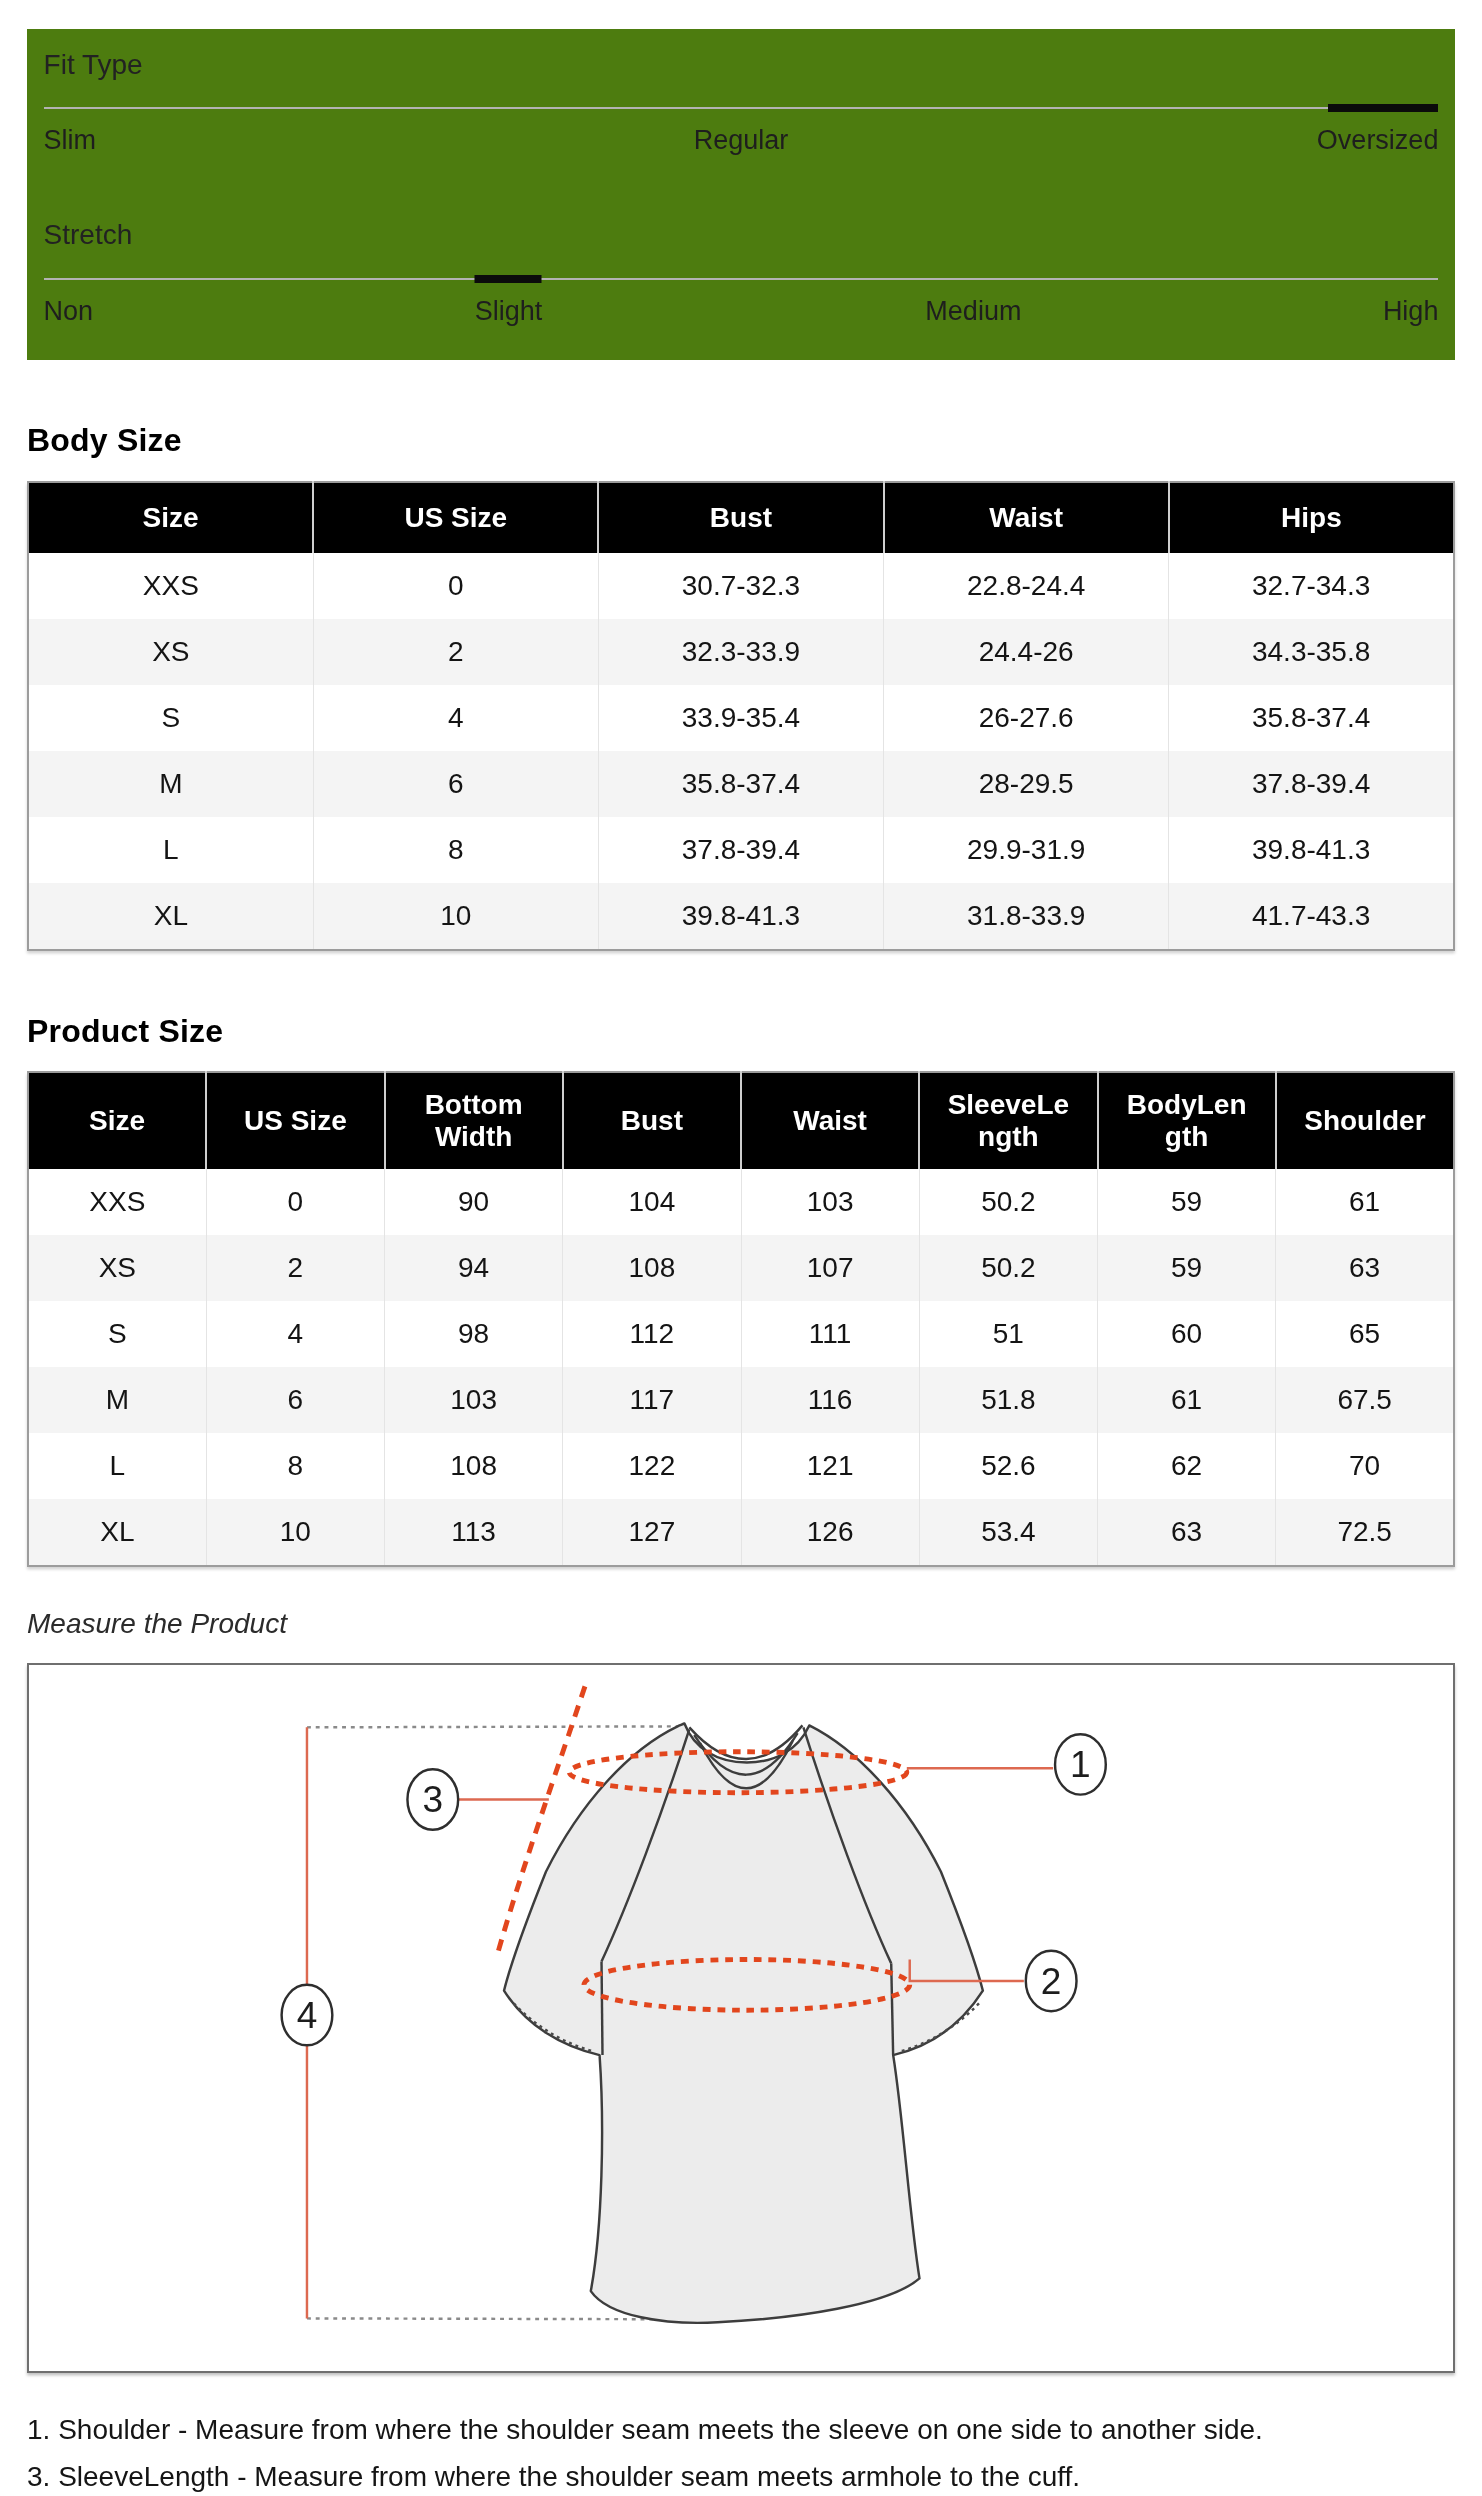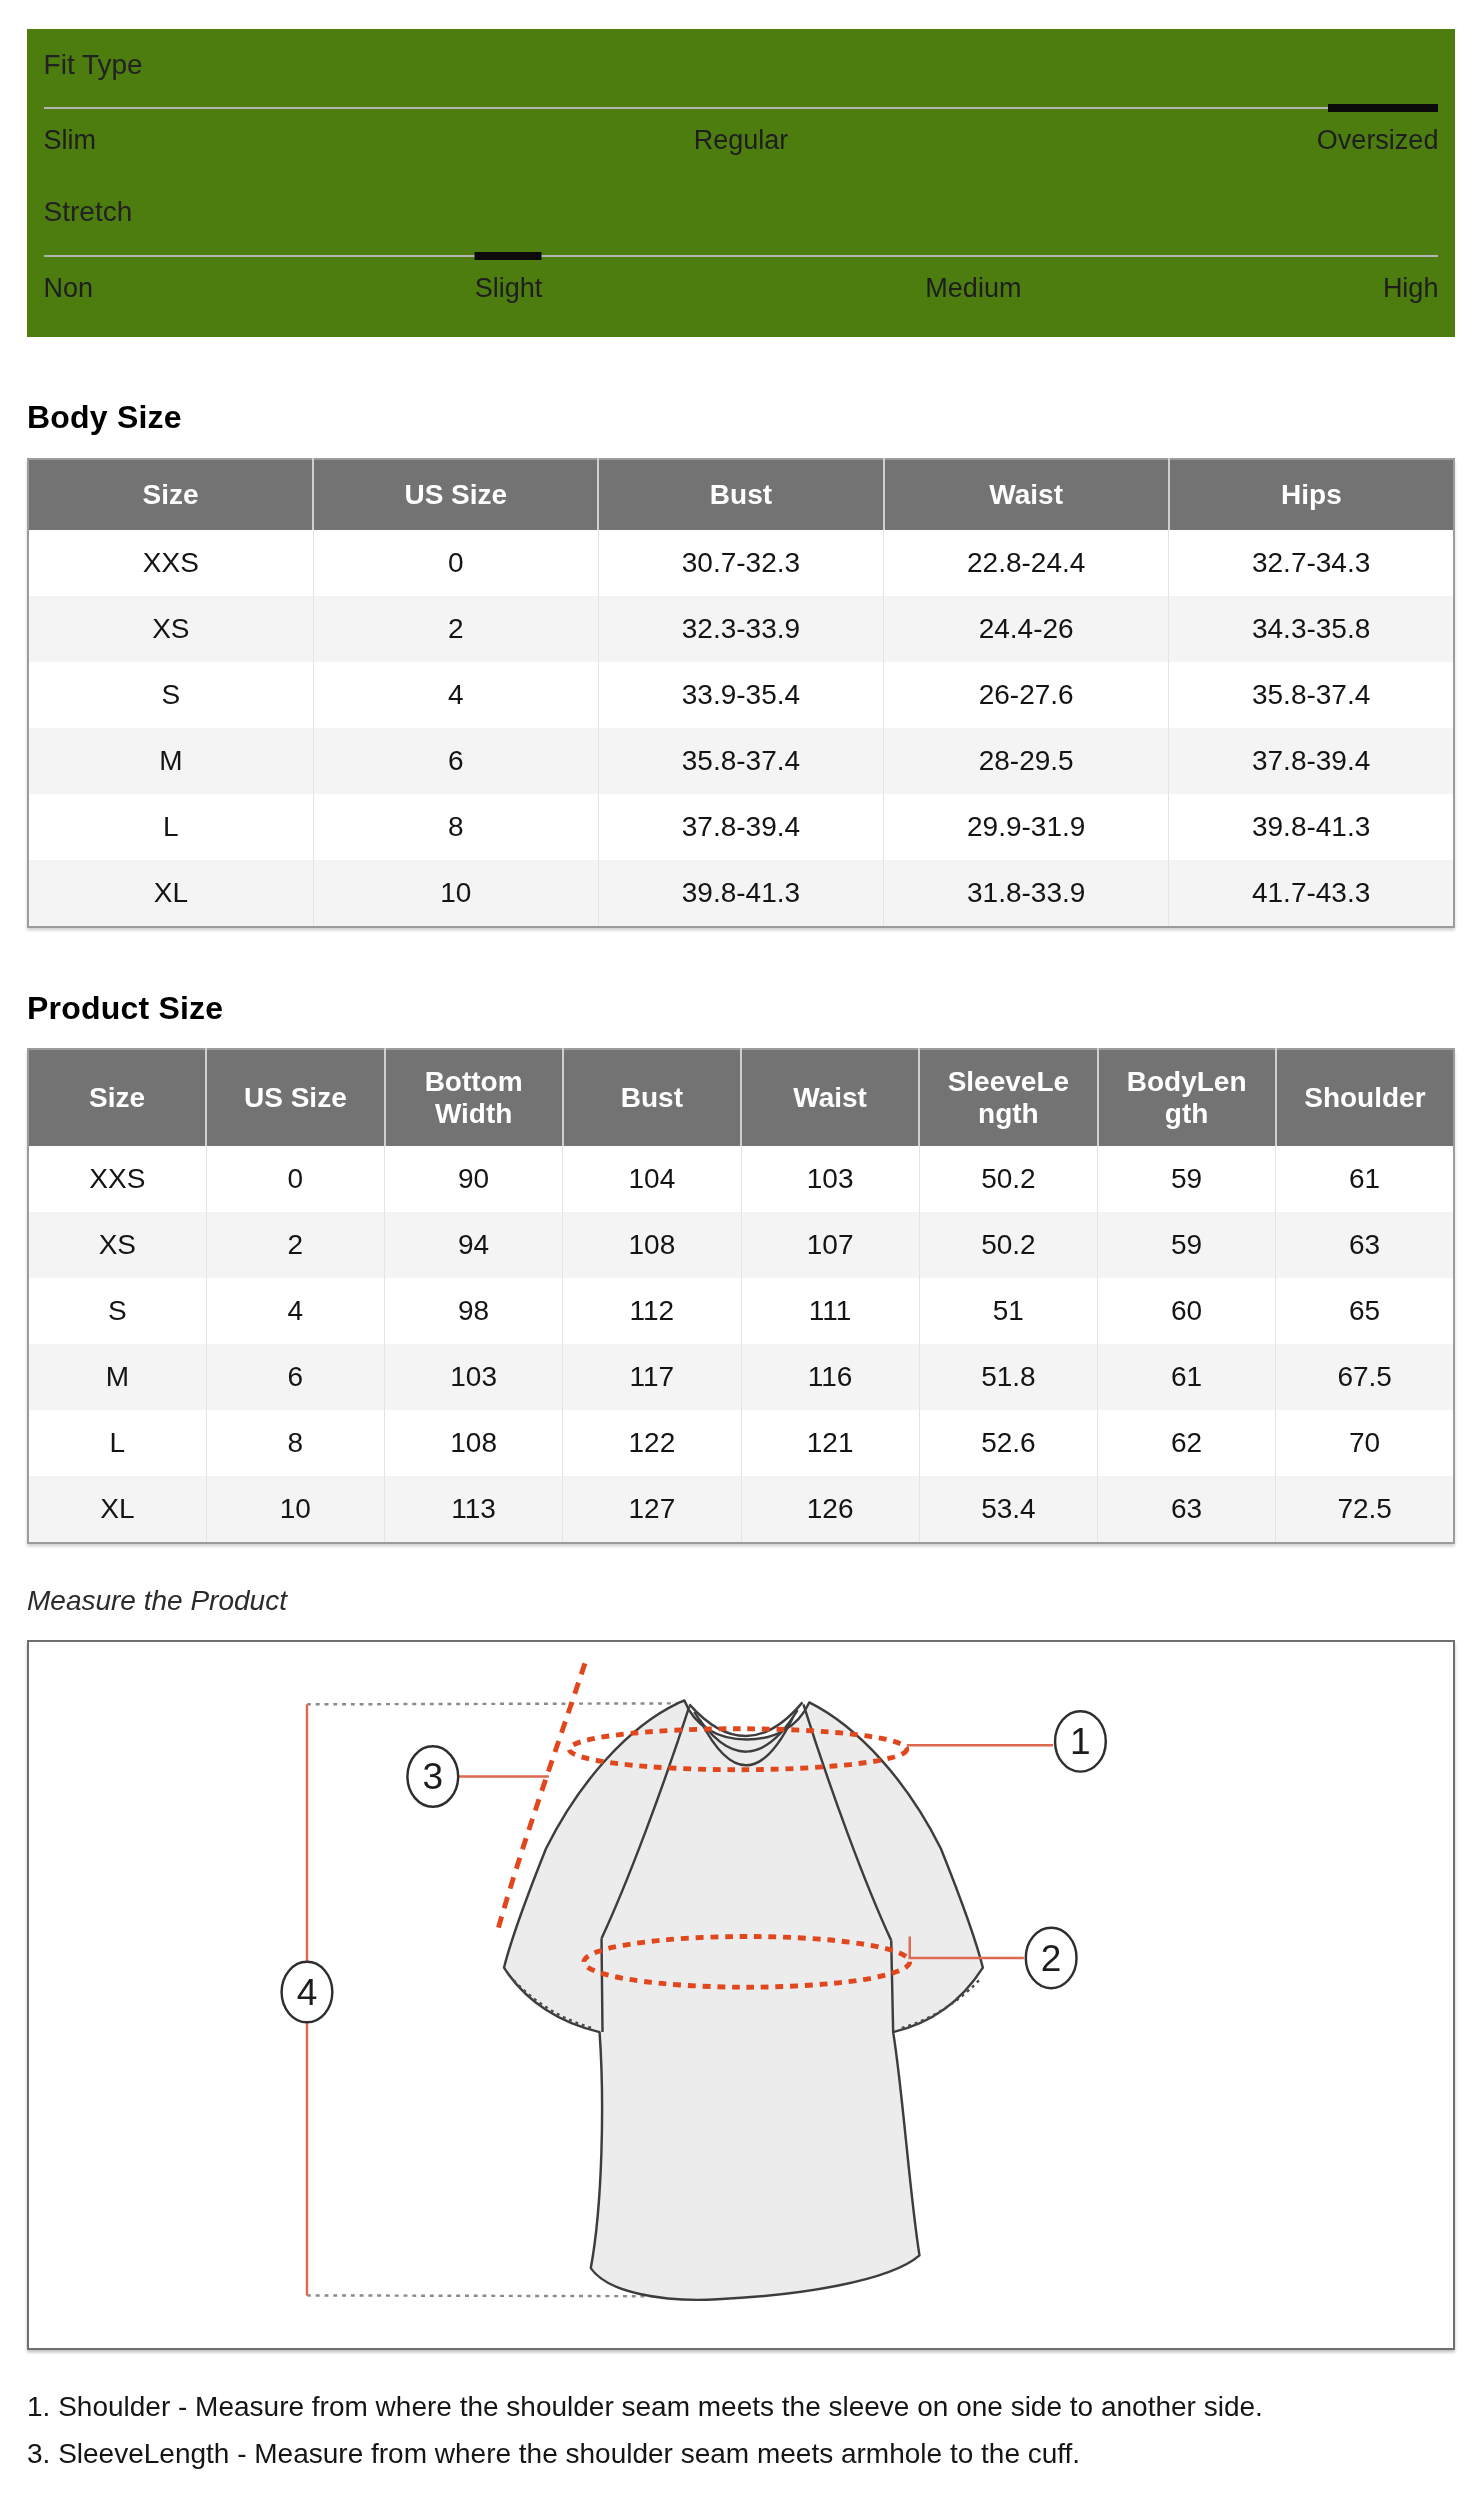--- a/index.html
+++ b/index.html
@@ -5,42 +5,42 @@
   html,body{margin:0;padding:0;background:#ffffff;}
   body{
     width:1482px;height:2497px;overflow:hidden;
     font-family:"Liberation Sans","DejaVu Sans",sans-serif;
     color:#1a1a1a;-webkit-font-smoothing:antialiased;
   }
   .page{padding:29px 27px 0 27px;}
 
   
   .fit-panel{background:#4d7c0f;padding:19.5px 16.6px 29px 16.6px;}
-  .slider-group + .slider-group{margin-top:36px;}
+  .slider-group + .slider-group{margin-top:59px;}
   .group-label{font-size:28px;font-weight:400;color:#222;margin:0 0 23.4px 0;}
   .track{position:relative;height:7.8px;}
   .track-line{position:absolute;left:0;right:0;top:2.9px;height:2px;background:#b3b3b3;}
   .marker{position:absolute;top:0;height:7.8px;background:#0b0b0b;}
   .marker-fit{width:110px;right:0;}
   .marker-stretch{width:67px;left:33.33%;transform:translateX(-50%);}
   .opts{position:relative;height:35px;margin-top:13.7px;font-size:27px;color:#1e1e1e;}
   .opts span{position:absolute;top:0;white-space:nowrap;}
   .o-left{left:0;}
   .o-center{left:50%;transform:translateX(-50%);}
   .o-right{right:0;}
   .o-33{left:33.33%;transform:translateX(-50%);}
   .o-66{left:66.66%;transform:translateX(-50%);text-align:right;}
 
   
   .section-title{font-size:32px;font-weight:700;color:#000000;margin:62px 0 21.5px 0;letter-spacing:0.2px;}
 
   
   table{width:100%;border-collapse:collapse;border:2px solid #9c9c9c;
         box-shadow:0 2.9px 2.9px rgba(0,0,0,.18);table-layout:fixed;}
-  th{background:#737373;color:#ffffff;font-size:28px;font-weight:700;
+  th{background:#000000;color:#ffffff;font-size:28px;font-weight:700;
      border-left:2px solid #cfcfcf;white-space:pre-line;line-height:1.15;
      padding:3.9px 5.9px;text-align:center;vertical-align:middle;}
   th:first-child{border-left:none;}
   td{height:64px;text-align:center;font-size:28px;font-weight:400;color:#141414;
      border-left:1px solid #e4e4e4;vertical-align:middle;}
   td:first-child{border-left:none;text-align:center;}
   tbody tr:nth-child(even){background:#f4f4f4;}
   .body-table th{height:62px;}
   .product-table th{height:88px;}
 

